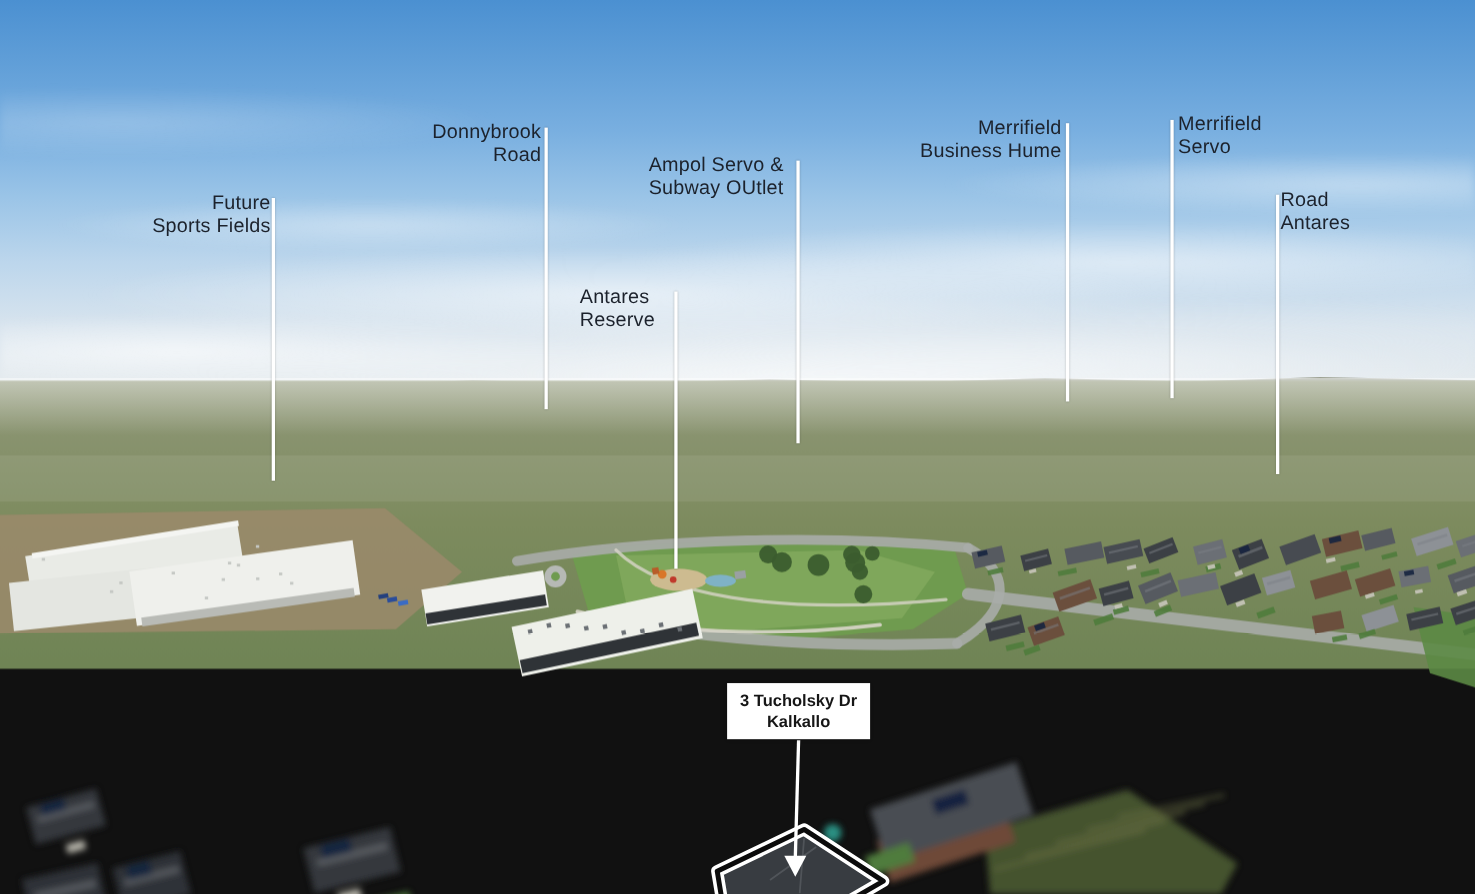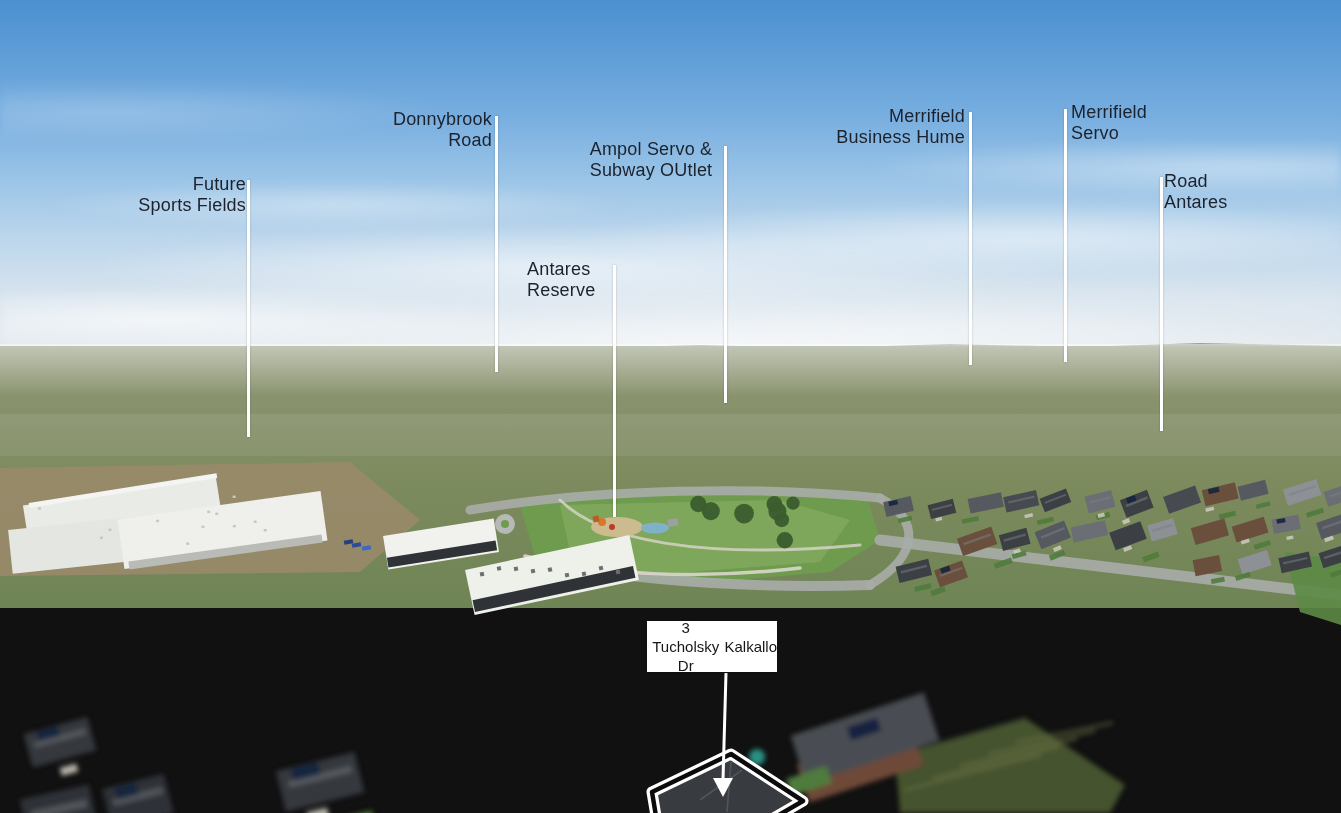--- a/index.html
+++ b/index.html
@@ -33,23 +33,23 @@
   .ld-ampol{left:724px;top:146px;height:257px;}
   .cl-antares{left:527px;top:259px;width:96px;text-align:left;}
   .ld-antares{left:613px;top:265px;height:252px;}
   .cl-mbp{right:376px;top:106px;text-align:right;}
   .ld-mbp{left:969px;top:112px;height:253px;}
   .cl-mcity{left:1071px;top:102px;}
   .ld-mcity{left:1064px;top:109px;height:253px;}
   .cl-hume{left:1164px;top:171px;}
   .ld-hume{left:1160px;top:177px;height:254px;}
   
-  .address-box{position:absolute;left:647px;top:621px;width:130px;height:51px;
-       background:var(--box-bg);color:var(--box-text);display:flex;flex-direction:row;
-       align-items:center;justify-content:center;font-weight:normal;font-size:15px;
+  .address-box{position:absolute;left:661px;top:621px;width:130px;height:51px;
+       background:var(--box-bg);color:var(--box-text);display:flex;flex-direction:column;
+       align-items:center;justify-content:center;font-weight:bold;font-size:15px;
        line-height:19px;text-align:center;z-index:30;box-shadow:0 1px 3px rgba(0,0,0,.22);}
   
   #overlay{z-index:20;}
   .outline-glow{fill:#383c41;stroke:var(--outline-glow);stroke-width:11;stroke-linejoin:round;}
   .outline-black{fill:none;stroke:var(--outline-stroke);stroke-width:4.5;stroke-linejoin:round;}
   .roof-ridge{stroke:#575b60;stroke-width:1.6;opacity:.8;}
   .arrow-line{stroke:var(--line-white);stroke-width:3;}
   .arrow-head{fill:var(--line-white);}
 </style>
 </head>

